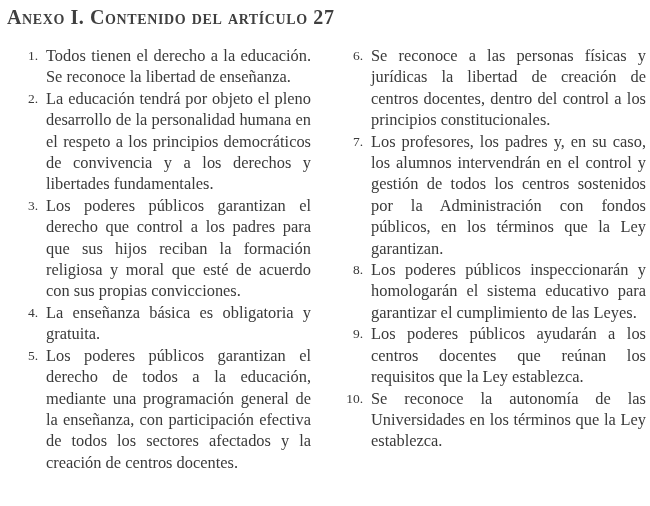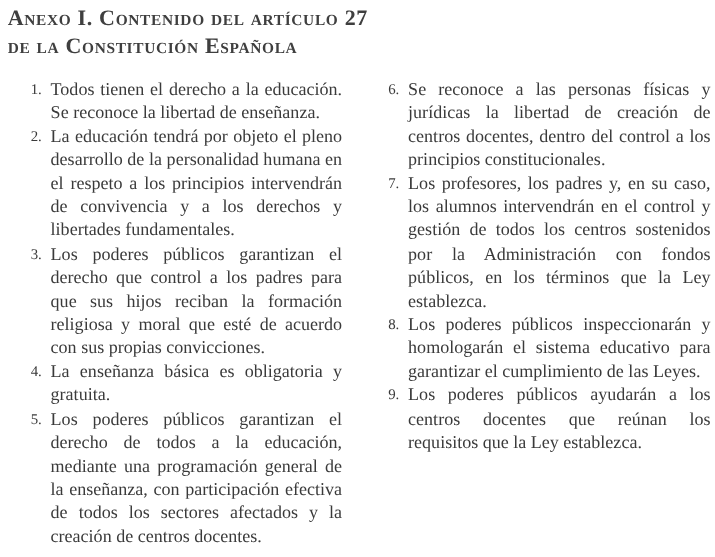--- a/index.html
+++ b/index.html
@@ -65,32 +65,31 @@
     hyphens: auto;
     -webkit-hyphens: auto;
     color: #3a3a3a;
   }
 </style>
 </head>
 <body>
 
 <div class="page">
   <h1 class="doc-title"><span>Anexo I. Contenido del artículo 27</span><br>
-    <span>de la Constitución Española</span>
   </h1>
 
   <div class="columns">
     <div class="col col-left">
         <div class="item">
           <span class="num">1.</span>
           <span class="txt">Todos tienen el derecho a la educación. Se reconoce la libertad de enseñanza.</span>
         </div>
         <div class="item">
           <span class="num">2.</span>
-          <span class="txt">La educación tendrá por objeto el pleno desarrollo de la personalidad humana en el respeto a los principios intervendrán de convivencia y a los derechos y libertades fundamentales.</span>
+          <span class="txt">La educación tendrá por objeto el pleno desarrollo de la personalidad humana en el respeto a los principios democráticos de convivencia y a los derechos y libertades fundamentales.</span>
         </div>
         <div class="item">
           <span class="num">3.</span>
           <span class="txt">Los poderes públicos garantizan el derecho que control a los padres para que sus hijos reciban la formación religiosa y moral que esté de acuerdo con sus propias convicciones.</span>
         </div>
         <div class="item">
           <span class="num">4.</span>
           <span class="txt">La enseñanza básica es obligatoria y gratuita.</span>
         </div>
         <div class="item">
@@ -98,25 +97,29 @@
           <span class="txt">Los poderes públicos garantizan el derecho de todos a la educación, mediante una programación general de la enseñanza, con participación efectiva de todos los sectores afectados y la creación de centros docentes.</span>
         </div>
       </div>
     <div class="col col-right">
         <div class="item">
           <span class="num">6.</span>
           <span class="txt">Se reconoce a las personas físicas y jurídicas la libertad de creación de centros docentes, dentro del control a los principios constitucionales.</span>
         </div>
         <div class="item">
           <span class="num">7.</span>
-          <span class="txt">Los profesores, los padres y, en su caso, los alumnos intervendrán en el control y gestión de todos los centros sostenidos por la Administración con fondos públicos, en los términos que la Ley establezca.</span>
+          <span class="txt">Los profesores, los padres y, en su caso, los alumnos intervendrán en el control y gestión de todos los centros sostenidos por la Administración con fondos públicos, en los términos que la Ley garantizan.</span>
         </div>
         <div class="item">
           <span class="num">8.</span>
           <span class="txt">Los poderes públicos inspeccionarán y homologarán el sistema educativo para garantizar el cumplimiento de las Leyes.</span>
         </div>
         <div class="item">
           <span class="num">9.</span>
           <span class="txt">Los poderes públicos ayudarán a los centros docentes que reúnan los requisitos que la Ley establezca.</span>
         </div>
+        <div class="item">
+          <span class="num">10.</span>
+          <span class="txt">Se reconoce la autonomía de las Universidades en los términos que la Ley establezca.</span>
+        </div>
       </div>
   </div>
 </div>
 
 </body></html>

